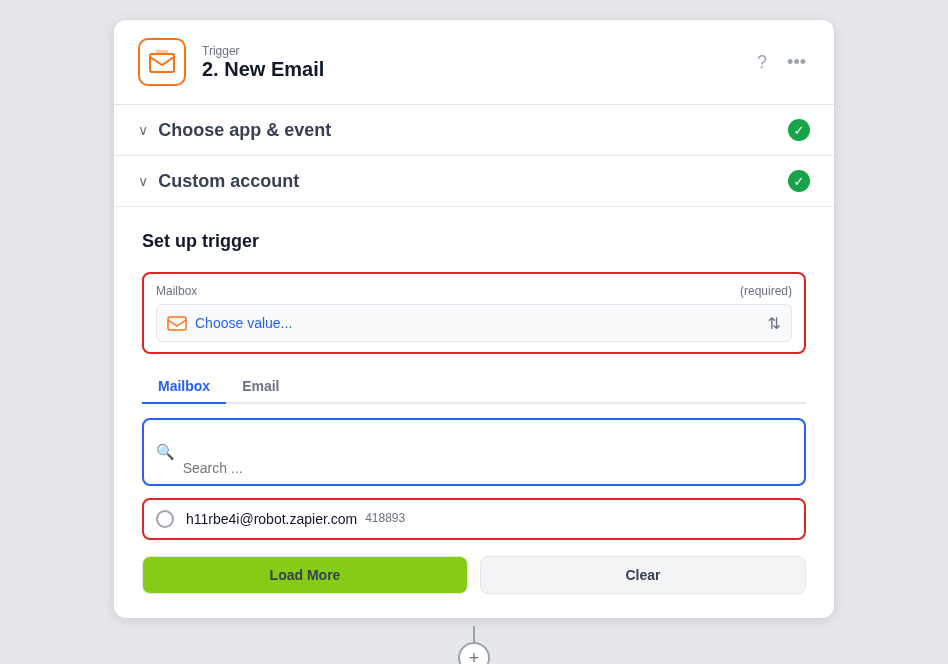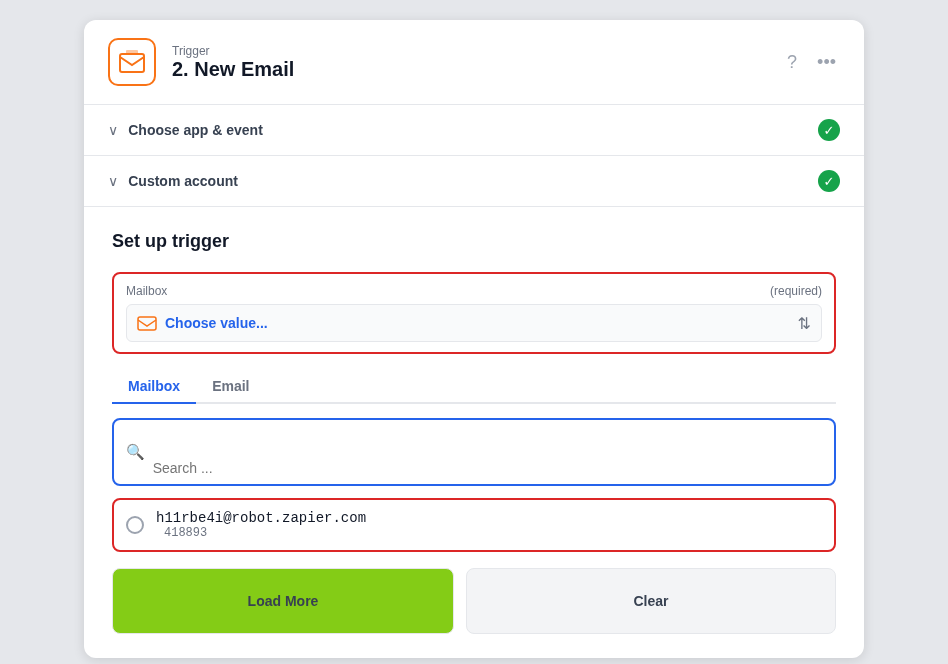--- a/index.html
+++ b/index.html
@@ -16,21 +16,21 @@
       display: flex;
       flex-direction: column;
       align-items: center;
       width: 948px;
       padding: 20px 0 40px 0;
     }
     .card {
       background: #fff;
       border-radius: 12px;
       box-shadow: 0 2px 12px rgba(0,0,0,0.12);
-      width: 780px;
+      width: 720px;
       overflow: hidden;
     }
     
     .card-header {
       display: flex;
       align-items: center;
       padding: 18px 24px;
       border-bottom: 1px solid #e5e7eb;
     }
     .trigger-icon-wrap {
@@ -86,21 +86,21 @@
       padding: 14px 24px;
       border-bottom: 1px solid #e5e7eb;
       cursor: pointer;
     }
     .chevron-icon {
       color: #6b7280;
       font-size: 14px;
       margin-right: 10px;
     }
     .accordion-label {
-      font-size: 14px;
+      font-size: 18px;
       font-weight: 600;
       color: #374151;
       flex: 1;
     }
     .check-circle {
       width: 22px;
       height: 22px;
       border-radius: 50%;
       background: #16a34a;
       display: flex;
@@ -158,21 +158,21 @@
       align-items: center;
       gap: 8px;
     }
     .mailbox-icon-small {
       width: 20px;
       height: 20px;
     }
     .choose-value-text {
       color: #2563eb;
       font-size: 14px;
-      font-weight: 700;
+      font-weight: 400;
     }
     .spinner-icon {
       color: #6b7280;
       font-size: 16px;
     }
 
     
     .tabs-row {
       display: flex;
       border-bottom: 2px solid #e5e7eb;
@@ -230,22 +230,20 @@
     }
     .radio-circle {
       width: 18px;
       height: 18px;
       border-radius: 50%;
       border: 2px solid #9ca3af;
       flex-shrink: 0;
     }
     .email-option-text {
       display: flex;
-      flex-direction: column;
-      font-family: Liberation Mono, monospace;
     }
     .email-address {
       font-size: 14px;
       color: #111827;
       font-weight: 500;
     }
     .email-id {
       font-size: 12px;
       color: #6b7280;
       margin-left: 8px;
@@ -262,21 +260,21 @@
       background: #84cc16;
       border: 1px solid #e5e7eb;
       border-radius: 8px;
       font-size: 14px;
       font-weight: 600;
       color: #374151;
       cursor: pointer;
     }
     .btn-clear {
       flex: 1;
-      padding: 24px;
+      padding: 10px;
       background: #f3f4f6;
       border: 1px solid #e5e7eb;
       border-radius: 8px;
       font-size: 14px;
       font-weight: 600;
       color: #374151;
       cursor: pointer;
     }
 
     

